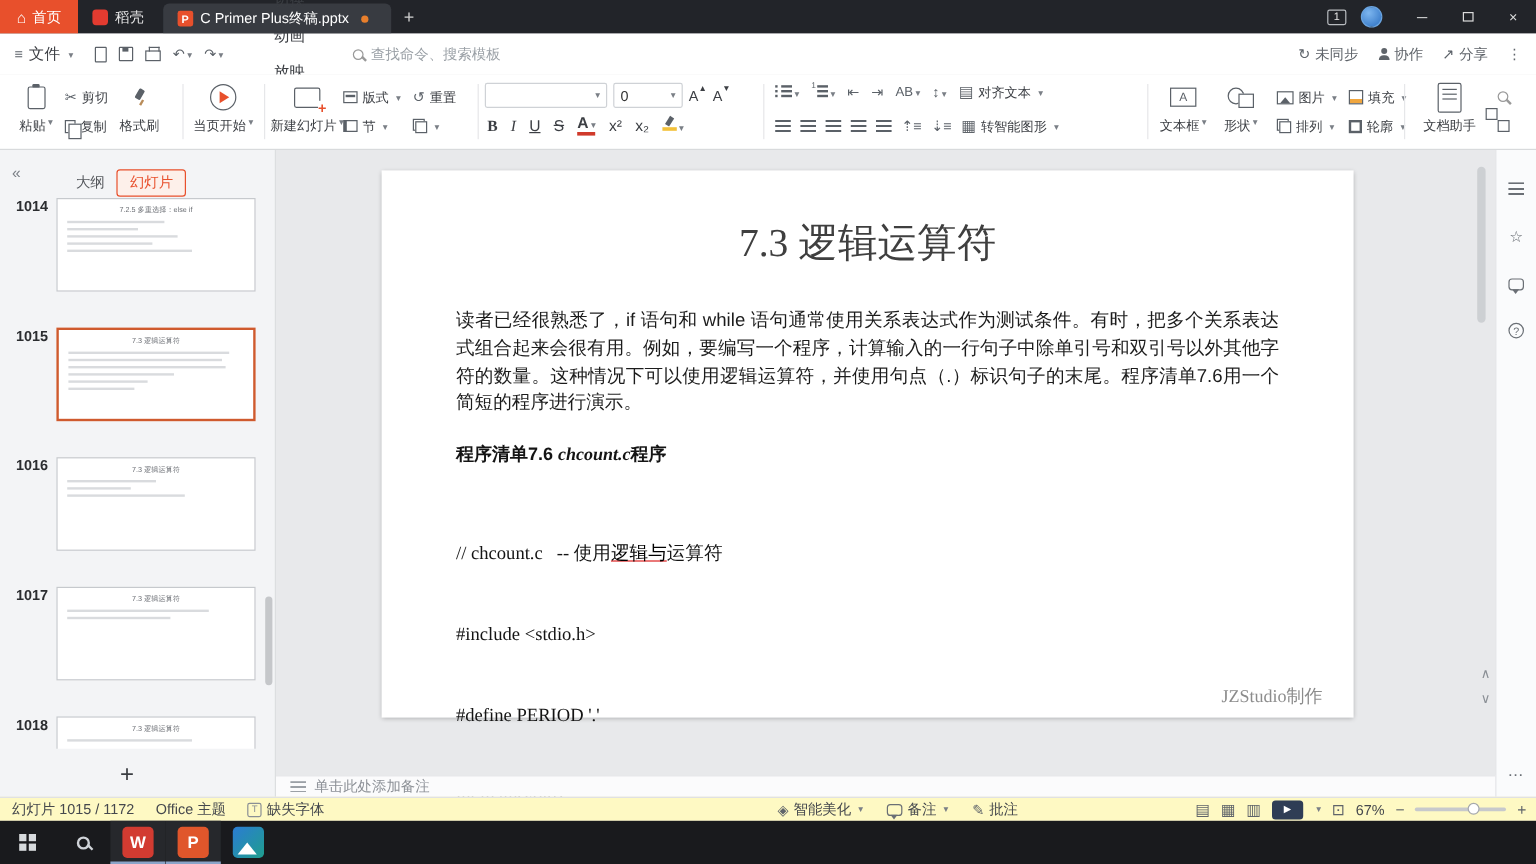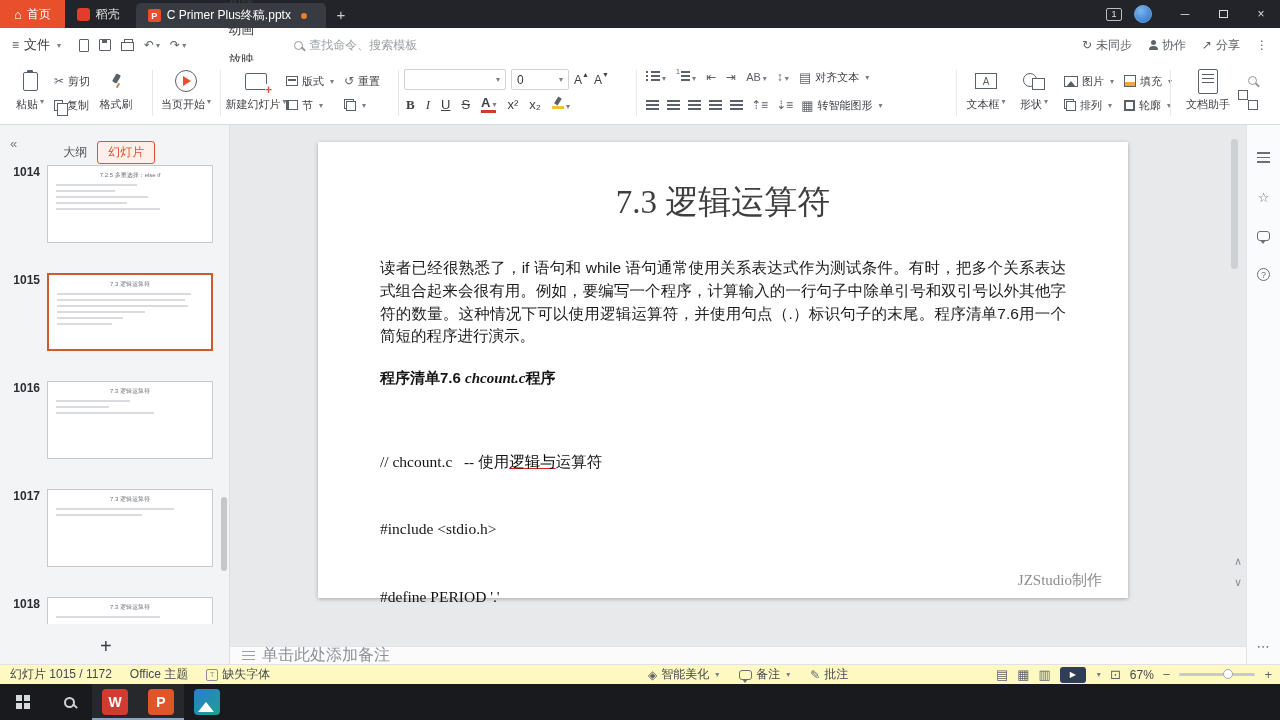--- a/index.html
+++ b/index.html
@@ -137,21 +137,21 @@
 
   
   .rightrail { position:absolute; right:0; top:125px; bottom:56px; width:34px; background:#fafbfc; border-left:1px solid #e2e3e5; display:flex; flex-direction:column; align-items:center; padding-top:26px; gap:24px; color:#6a6f75; font-size:13px; }
   .rr-more { margin-top:auto; margin-bottom:10px; letter-spacing:1px; }
   .i-bubble { width:13px; height:10px; border:1.3px solid #6a6f75; border-radius:3px; position:relative; display:inline-block; }
   .i-bubble::after { content:""; position:absolute; left:2px; bottom:-4px; border-left:3px solid transparent; border-right:3px solid transparent; border-top:4px solid #6a6f75; }
   .i-help { width:13px; height:13px; border:1.3px solid #6a6f75; border-radius:50%; display:flex; align-items:center; justify-content:center; font-size:9px; }
   .i-sliders { width:13px; height:11px; background:repeating-linear-gradient(to bottom,#6a6f75 0 1.6px,transparent 1.6px 4.6px); position:relative; display:inline-block; }
 
   
-  .notesbar { position:absolute; left:230px; right:34px; top:646px; height:18px; background:#fbfbfc; border-top:1px solid #e3e4e6; display:flex; align-items:center; gap:7px; padding:0 12px; font-size:16px; color:#8c9096; }
+  .notesbar { position:absolute; left:230px; right:34px; top:646px; height:18px; background:#fbfbfc; border-top:1px solid #e3e4e6; display:flex; align-items:center; gap:7px; padding:0 12px; font-size:12px; color:#8c9096; }
   .i-noteslines { width:13px; height:9px; background:repeating-linear-gradient(to bottom,#9ba0a6 0 1.4px,transparent 1.4px 4px); }
 
   
   .statusbar { position:absolute; left:0; right:0; top:664px; height:20px; background:#fef9c3; border-top:1px solid #e0e1e3; display:flex; align-items:center; gap:18px; padding:0 10px; font-size:12px; color:#45484d; }
   .sb-item { display:flex; align-items:center; gap:4px; white-space:nowrap; }
   .sb-center { position:absolute; left:648px; display:flex; gap:20px; align-items:center; }
   .sb-right { position:absolute; right:8px; display:flex; gap:9px; align-items:center; }
   .i-missfont { width:12px; height:12px; border:1px solid #8a8f95; border-radius:2px; font-size:8px; color:#8a8f95; display:flex; align-items:center; justify-content:center; }
   .i-magic { font-size:12px; color:#5f646a; }
   .sb-play { width:26px; height:16px; background:#2f3d55; border-radius:3px; color:#fff; display:flex; align-items:center; justify-content:center; font-size:8px; }

